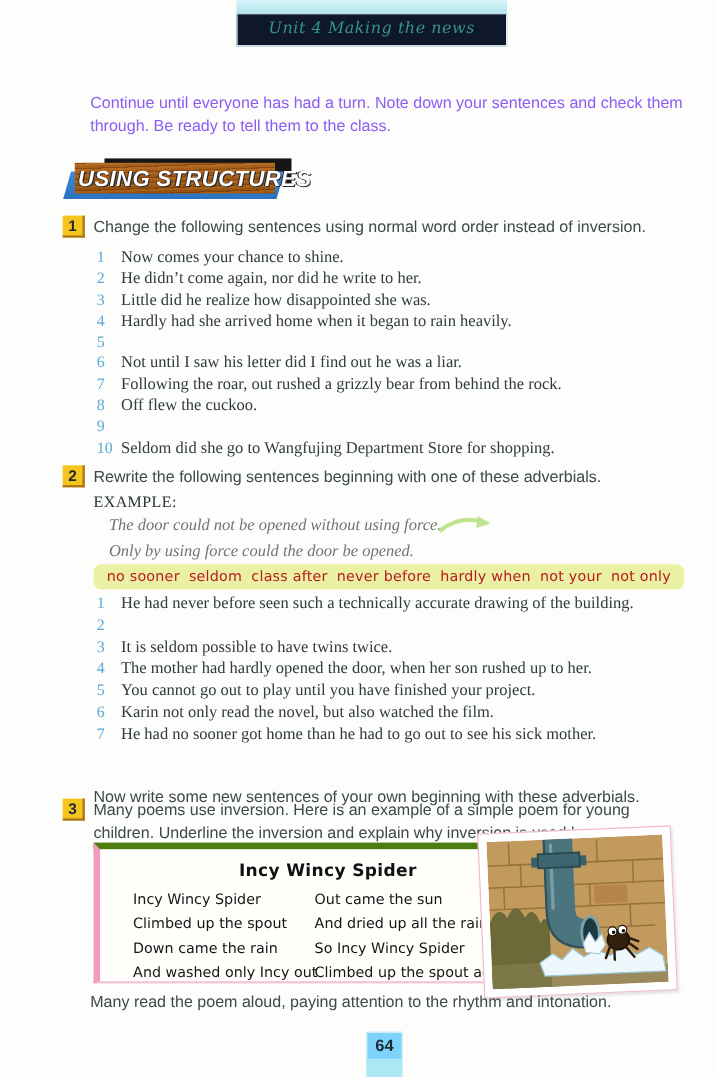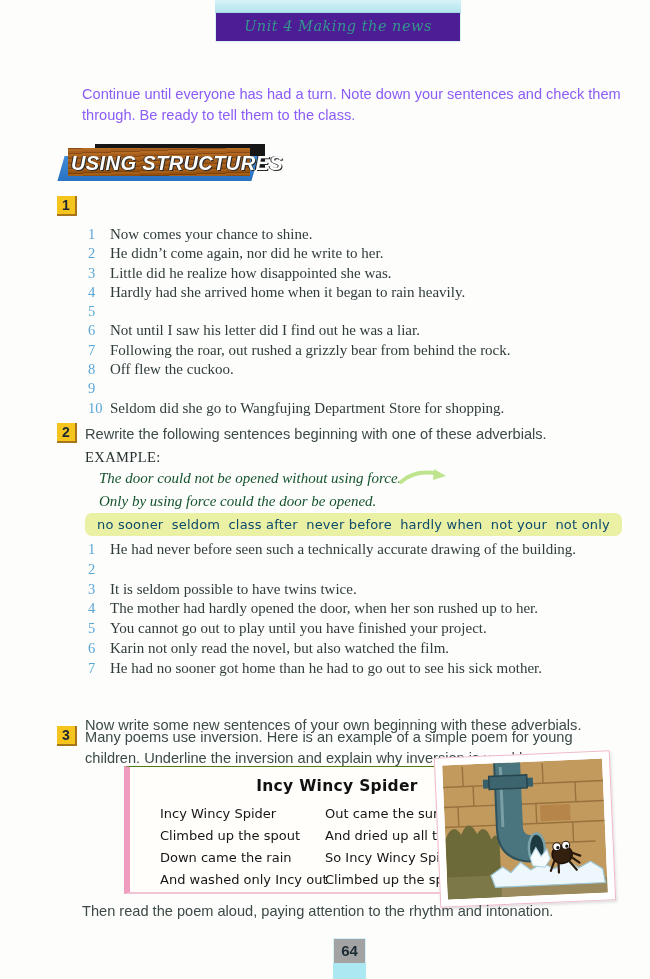--- a/index.html
+++ b/index.html
@@ -11,21 +11,21 @@
   }
 
   
   .unit-header { position:absolute; left:215px; top:0; width:246px; }
   .unit-band {
     height:13px;
     background:linear-gradient(180deg,#d9f3f8 0%,#c3eaf3 55%,#b6e4ee 100%);
     border-bottom:1px solid #9fd9e4;
   }
   .unit-titlebox {
-    background:#4c1d95; border:1px solid #d9f1f5; border-top:none;
+    background:#0f172a; border:1px solid #d9f1f5; border-top:none;
     text-align:center; padding:4px 0 6px;
   }
   .unit-title {
     font-family:"DejaVu Serif", serif; font-style:italic;
     font-size:14.5px; color:#35948e; letter-spacing:.5px;
   }
 
   
   .intro {
     position:absolute; left:82px; top:84px; width:542px;
@@ -77,47 +77,46 @@
   .list-2 .li { height:19.8px; }
 
   
   .example-label {
     position:absolute; left:85px; top:449px;
     font-family:"Liberation Serif", serif; font-size:14.5px; color:#26312f; letter-spacing:.4px;
   }
   .example-line {
     position:absolute; left:99px;
     font-family:"Liberation Serif", serif; font-style:italic;
-    font-size:15px; color:#14532d;
+    font-size:15px; color:#737373;
   }
   .arrow-svg { position:absolute; left:398px; top:467px; }
 
   
   .adverbial-bar {
     position:absolute; left:85px; top:513px; width:537px; height:23px;
     background:#eaf0a4; border-radius:7px;
     display:flex; justify-content:space-between; align-items:center;
     padding:0 12px;
   }
   .adverbial-bar span {
-    font-family:"DejaVu Sans", sans-serif; font-size:13px; color:#0c4a6e; letter-spacing:.2px;
+    font-family:"DejaVu Sans", sans-serif; font-size:13px; color:#b91c1c; letter-spacing:.2px;
   }
 
   .followup, .then-read {
     position:absolute; left:85px; font-size:14.6px; color:#3c4a48;
   }
 
   
   .poem-card {
     position:absolute; left:85px; top:766px; width:420px; height:128px;
     background:#fffefb;
     border-left:6px solid #ef9cbe;
     border-bottom:2px solid #f2c2d5;
-    border-top:1px solid #4d7c0f;
-    margin-left:39px;
+    border-top:6px solid #4d7c0f;
   }
   .poem-title {
     position:absolute; left:0; top:10px; width:100%; text-align:center;
     font-family:"DejaVu Sans", sans-serif; font-weight:bold; font-size:15.5px; color:#111;
     letter-spacing:.3px;
   }
   .poem-col {
     position:absolute; top:36px;
     font-family:"DejaVu Sans", sans-serif; font-size:13px; color:#151515;
     line-height:22px; white-space:nowrap;
@@ -130,21 +129,21 @@
     position:absolute; left:437px; top:754px; width:176px; height:150px;
     background:#ffffff; border:1px solid #f0b9ca;
     transform:rotate(-2.5deg);
     box-shadow:1px 2px 3px rgba(0,0,0,.12);
   }
   .illus-card svg { position:absolute; left:7px; top:7px; }
 
   
   .pagenum-box {
     position:absolute; left:333px; top:938px; width:33px; height:25px;
-    background:#a3a3a3; border:1px solid #d4f0f6; border-bottom:none;
+    background:#7dd3fc; border:1px solid #d4f0f6; border-bottom:none;
     text-align:center; line-height:24px;
     font-weight:bold; font-size:15px; color:#1c2b33;
   }
   .pagenum-band {
     position:absolute; left:333px; top:963px; width:33px; height:16px;
     background:#ace8f2;
   }
 </style>
 </head>
 <body>
@@ -161,20 +160,21 @@
   <p class="intro">Continue until everyone has had a turn. Note down your sentences and check them through. Be ready to tell them to the class.</p>
 
   <div class="banner">
     <div class="blk"></div>
     <div class="blue"></div>
     <div class="wood"></div>
     <div class="txt">USING STRUCTURES</div>
   </div>
 
   <div class="ex-badge" style="left:57px; top:196px;">1</div>
+  <div class="ex-instr" style="top:197px;">Change the following sentences using normal word order instead of inversion.</div>
 
   <div class="num-list list-1" style="top:226px;">
     <div class="li">
         <span class="n">1</span>
         <span class="t">Now comes your chance to shine.</span>
       </div>
     <div class="li">
         <span class="n">2</span>
         <span class="t">He didn’t come again, nor did he write to her.</span>
       </div>
@@ -326,18 +326,18 @@
         <ellipse cx="116" cy="94" rx="10" ry="9" fill="#33200f" stroke="#1d1107" stroke-width="1.5"></ellipse>
         <circle cx="111" cy="86" r="4" fill="#ffffff" stroke="#1d1107" stroke-width="1"></circle>
         <circle cx="120" cy="85" r="4" fill="#ffffff" stroke="#1d1107" stroke-width="1"></circle>
         <circle cx="112" cy="87" r="1.6" fill="#111"></circle>
         <circle cx="121" cy="86" r="1.6" fill="#111"></circle>
         <path d="M124,92 L134,96 M124,96 L133,103 M122,100 L130,110 M108,100 L104,110 M112,102 L112,112" stroke="#2a1a0c" stroke-width="2.2" fill="none" stroke-linecap="round"></path>
       </g>
     </svg>
   </div>
 
-  <div class="then-read" style="left:82px; top:903px;">Then read the poem aloud, paying attention to the rhythm and intonation.</div>
+  <div class="then-read" style="left:82px; top:903px;">Many read the poem aloud, paying attention to the rhythm and intonation.</div>
 
   <div class="pagenum-box">64</div>
   <div class="pagenum-band"></div>
 
 </div>
 
 </body></html>

